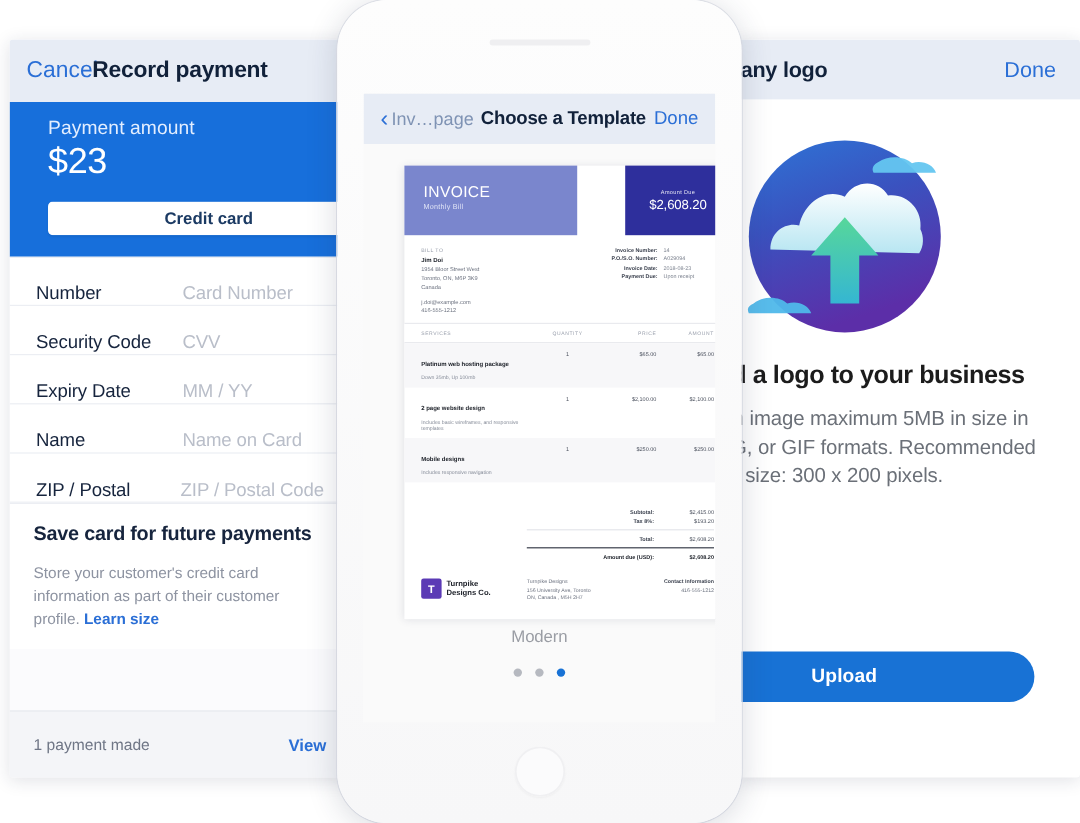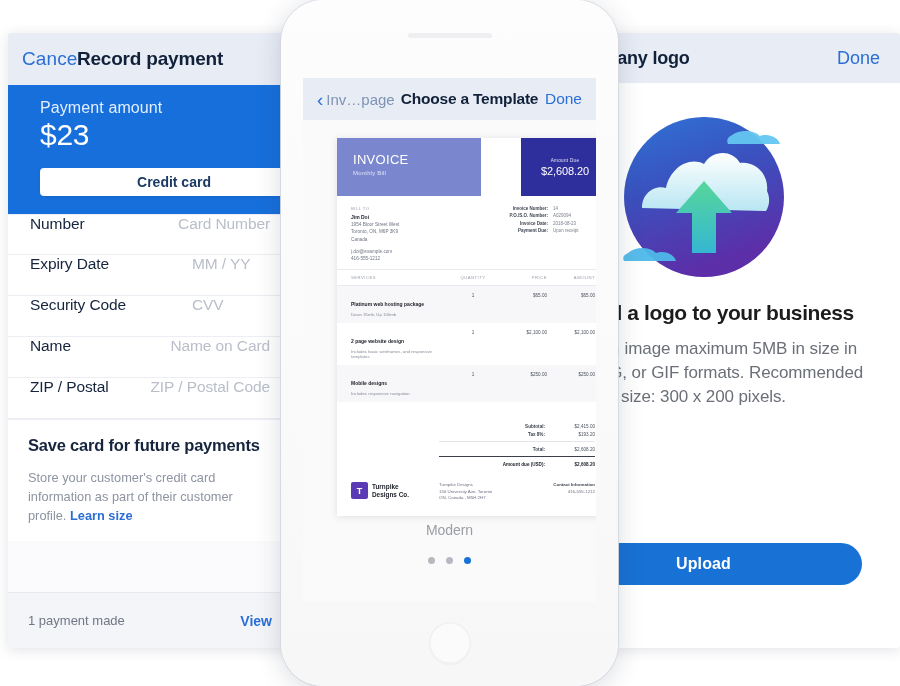--- a/index.html
+++ b/index.html
@@ -44,22 +44,22 @@
   }
   .lc-seg div {
     flex: 1; display: flex; align-items: center; justify-content: center;
     font-size: 14px; font-weight: 700;
   }
   .lc-seg .on { background: #fff; color: #1b3a63; }
   .lc-seg .off { background: #176fdb; color: #fff; border-left: 1px solid #fff; }
 
   .lc-fields { background: #fff; }
   .lc-row {
-    display: flex; align-items: flex-start; height: 41px;
-    padding: 0 22px; border-bottom: 1px solid #eceef3; gap: 40px;
+    display: flex; align-items: flex-end; height: 41px;
+    padding: 0 22px; border-bottom: 1px solid #eceef3;
   }
   .lc-row:first-child { border-top: 1px solid #eceef3; }
   .lc-row-label { width: 122px; font-size: 15.5px; color: #16243d; letter-spacing: -.1px; }
   .lc-row-ph { font-size: 15.5px; color: #b9bec9; letter-spacing: -.1px; white-space: nowrap; }
 
   .lc-save {
     background: #fff; border-top: 1px solid #eceef3;
     padding: 16px 20px 20px 20px; height: 122px;
   }
   .lc-save-title { font-size: 16.5px; font-weight: 600; color: #16243d; letter-spacing: -.2px; }
@@ -249,26 +249,26 @@
         <div class="on">Credit card</div>
       </div>
     </div>
 
     <div class="lc-fields">
       <div class="lc-row">
         <span class="lc-row-label">Number</span>
         <span class="lc-row-ph">Card Number</span>
       </div>
       <div class="lc-row">
+        <span class="lc-row-label">Security Code</span>
+        <span class="lc-row-ph">CVV</span>
+      </div>
+      <div class="lc-row">
         <span class="lc-row-label">Expiry Date</span>
         <span class="lc-row-ph">MM / YY</span>
-      </div>
-      <div class="lc-row">
-        <span class="lc-row-label">Security Code</span>
-        <span class="lc-row-ph">CVV</span>
       </div>
       <div class="lc-row">
         <span class="lc-row-label">Name</span>
         <span class="lc-row-ph">Name on Card</span>
       </div>
       <div class="lc-row">
         <span class="lc-row-label">ZIP / Postal</span>
         <span class="lc-row-ph">ZIP / Postal Code</span>
       </div>
     </div>

